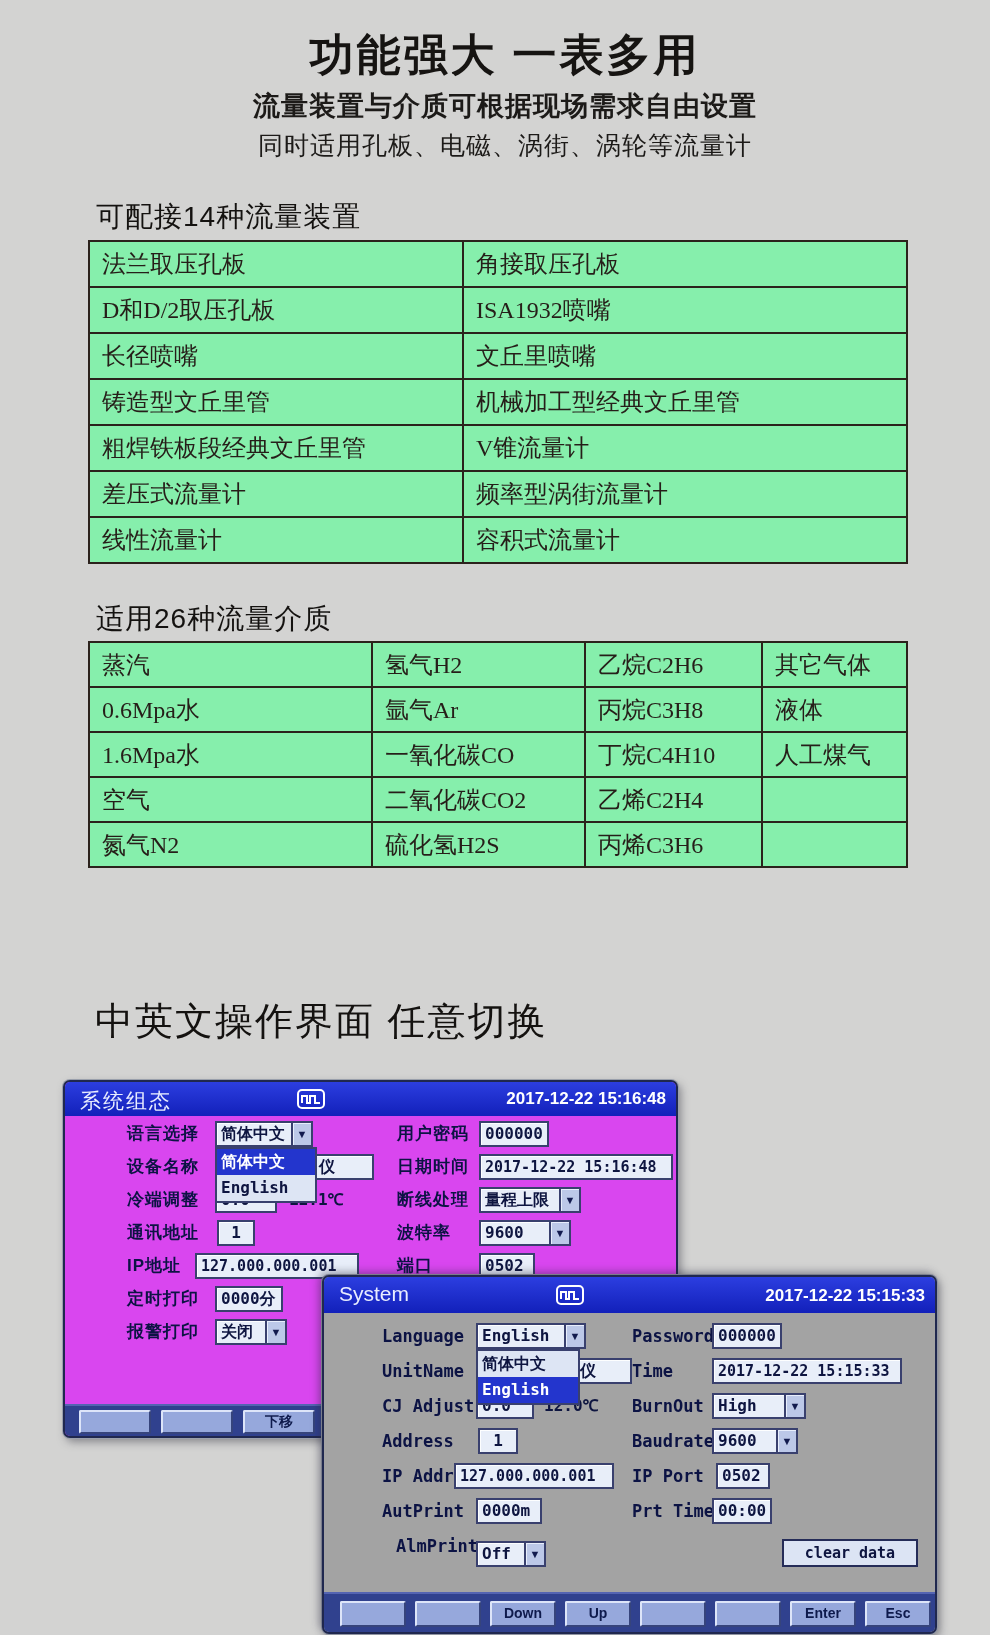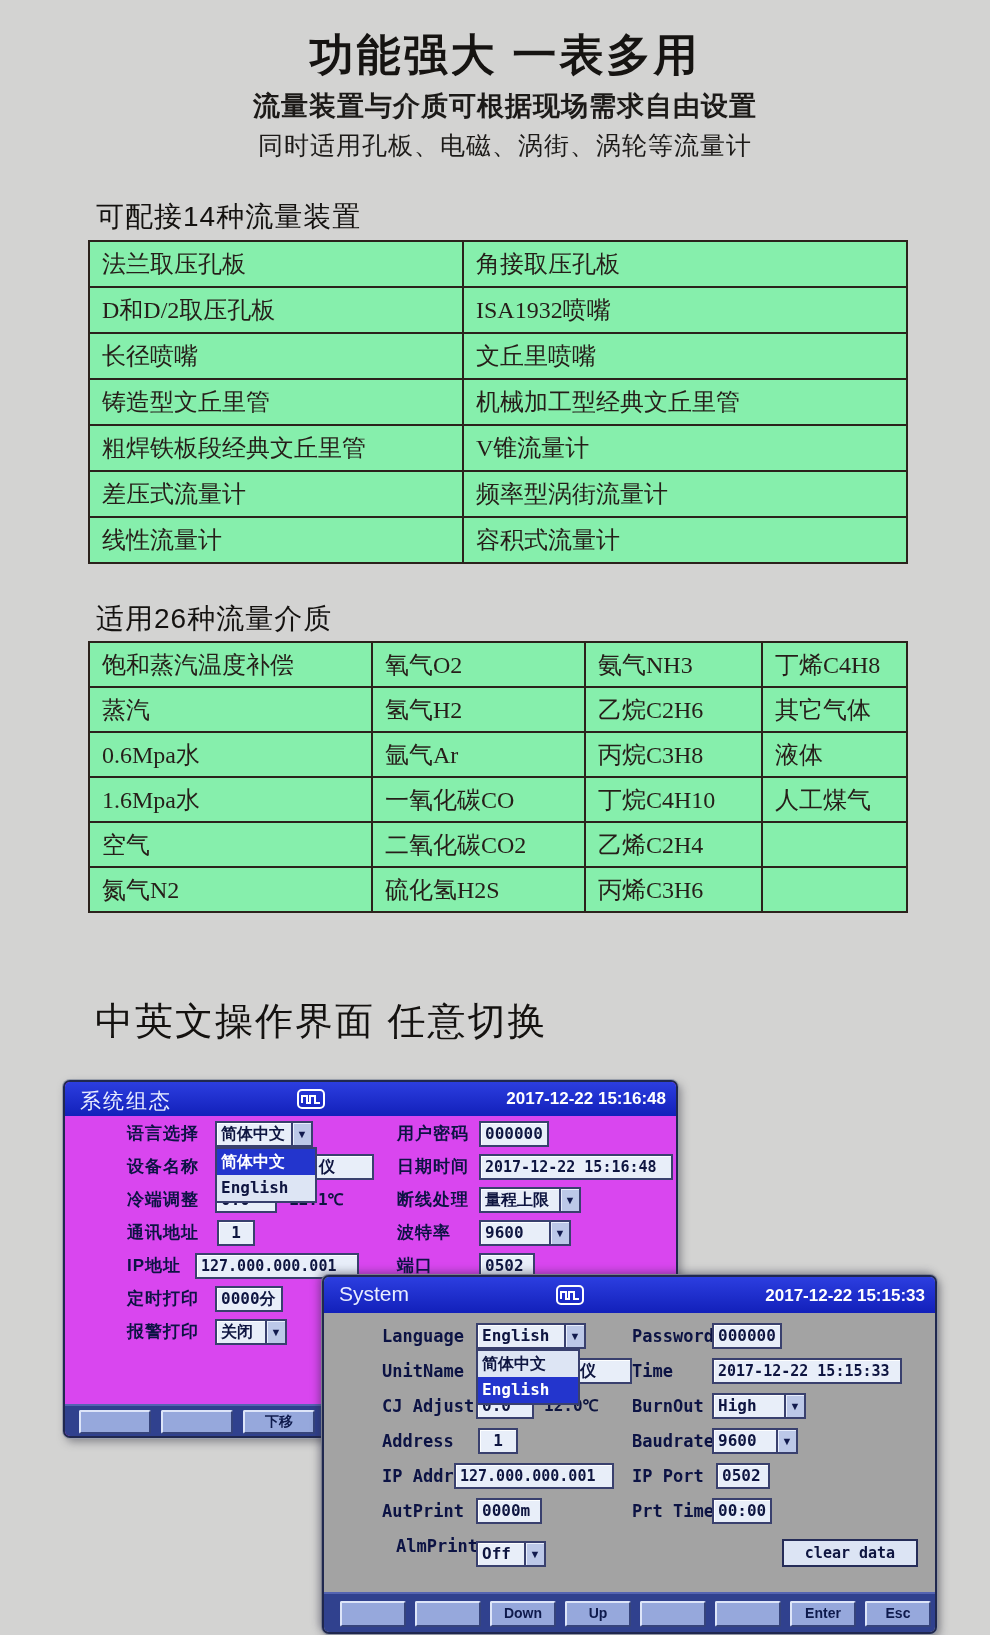--- a/index.html
+++ b/index.html
@@ -132,26 +132,20 @@
   <div class="sectitle sec2">适用26种流量介质</div>
   <table class="spec t2">
     <colgroup>
         <col style="width:283px">
         <col style="width:213px">
         <col style="width:177px">
         <col style="width:145px">
       </colgroup>
     <tbody>
       <tr>
-        <td>饱和蒸汽温度补偿</td>
-        <td>氧气O2</td>
-        <td>氨气NH3</td>
-        <td>丁烯C4H8</td>
-        </tr>
-      <tr>
         <td>蒸汽</td>
         <td>氢气H2</td>
         <td>乙烷C2H6</td>
         <td>其它气体</td>
         </tr>
       <tr>
         <td>0.6Mpa水</td>
         <td>氩气Ar</td>
         <td>丙烷C3H8</td>
         <td>液体</td>

